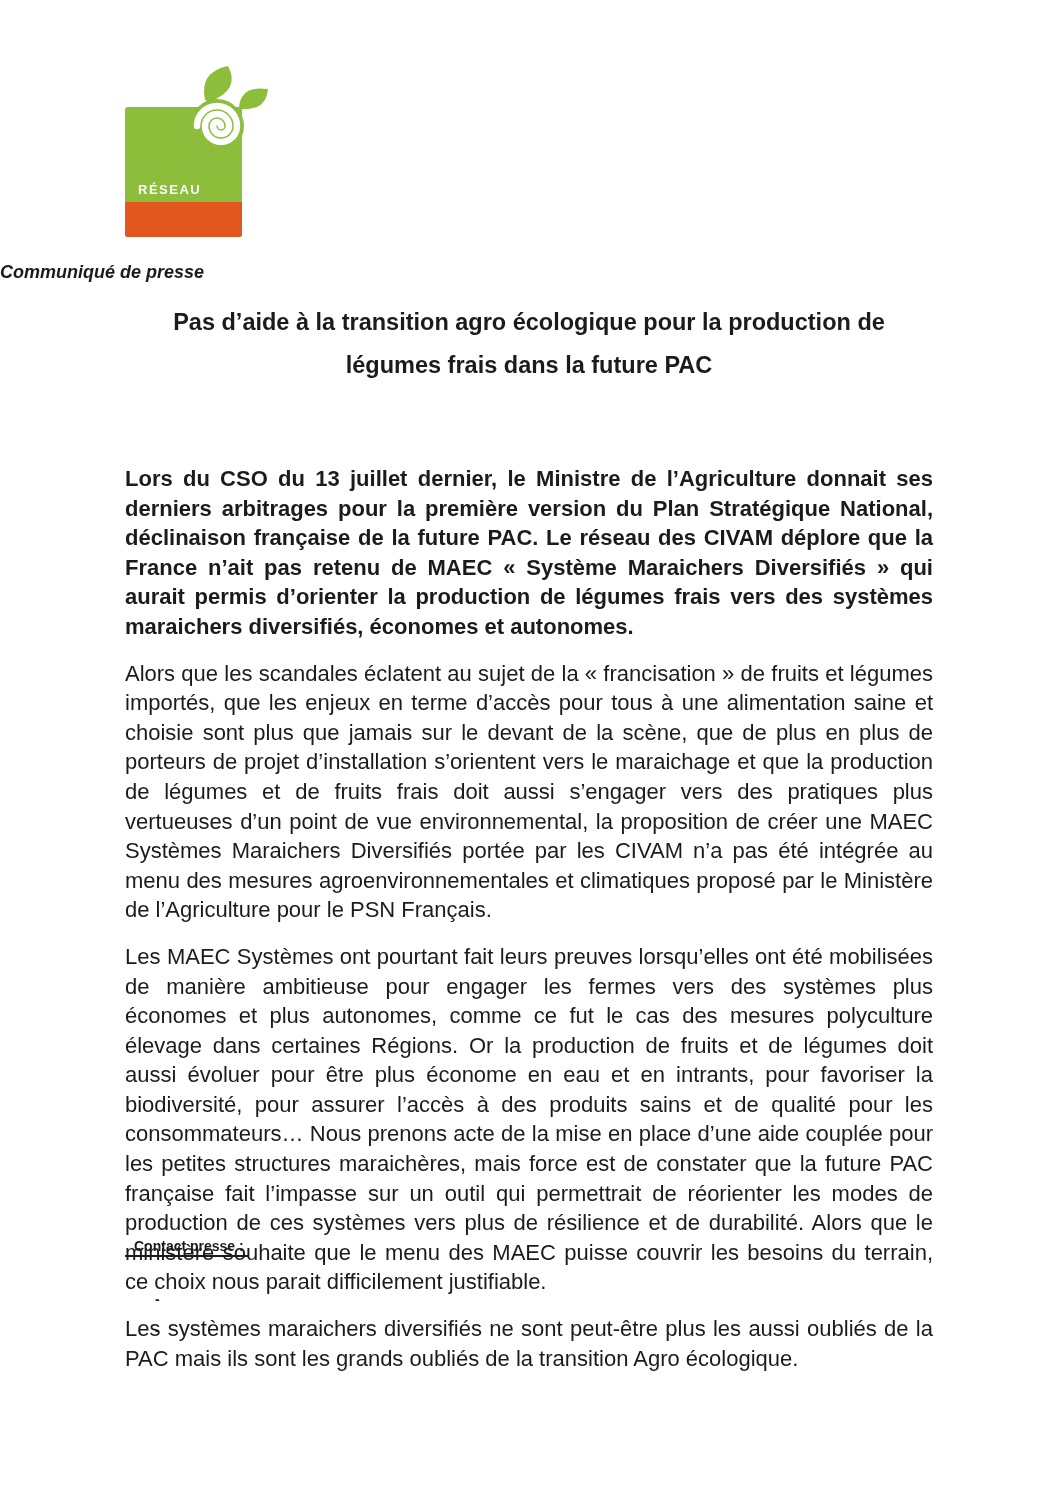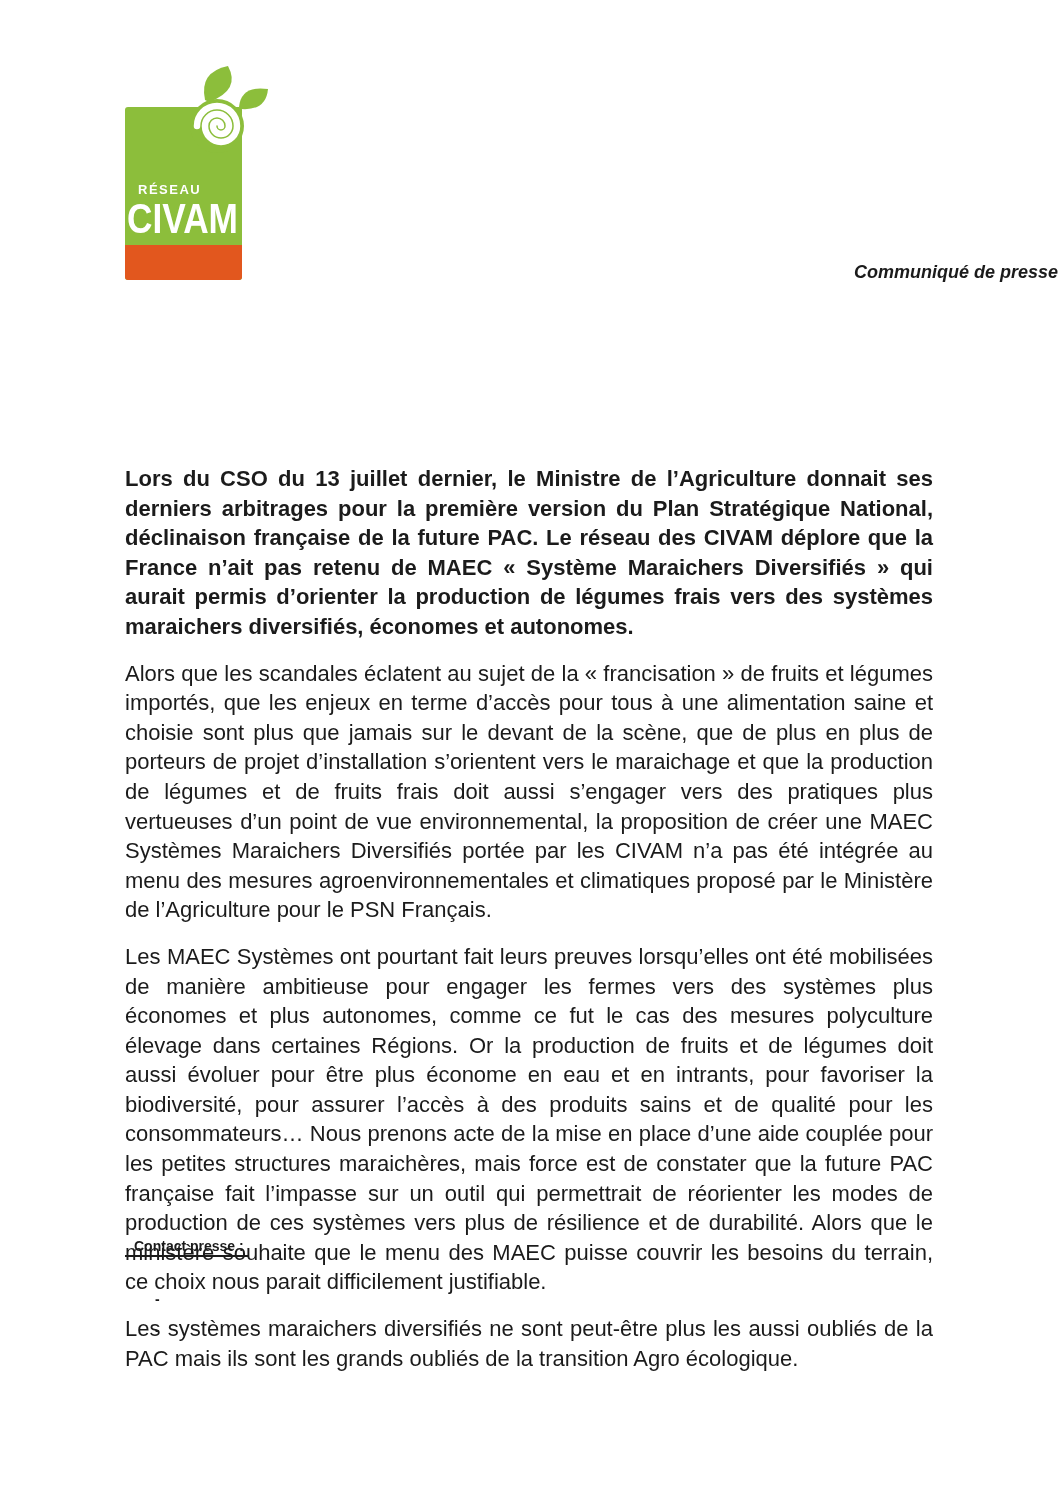--- a/index.html
+++ b/index.html
@@ -10,21 +10,21 @@
     margin: 0 auto;
     background: #ffffff;
     font-family: "Liberation Sans", sans-serif;
     color: #1b1b1b;
     overflow: hidden;
   }
 
   
   .logo { position: absolute; left: 125px; top: 64px; width: 150px; height: 180px; }
   .logo-square {
-    position: absolute; left: 0; top: 43px; width: 117px; height: 173px;
+    position: absolute; left: 0; top: 43px; width: 117px; height: 130px;
     background: #8CBE3B; border-radius: 3px; overflow: hidden;
   }
   .logo-orange {
     position: absolute; left: 0; bottom: 0; width: 100%; height: 35px;
     background: #E2571E;
   }
   .logo-reseau {
     position: absolute; left: 13px; top: 75px;
     font-size: 13px; font-weight: bold; color: #ffffff; letter-spacing: 1.5px;
   }
@@ -32,21 +32,21 @@
     position: absolute; left: 2px; top: 90px; width: 113px;
     font-size: 43px; line-height: 1; font-weight: bold; color: #ffffff;
     transform: scaleX(0.82); transform-origin: left top; letter-spacing: 0px;
     white-space: nowrap;
   }
   .logo-art { position: absolute; left: 0; top: 0; pointer-events: none; }
 
   
   .kicker {
     position: absolute; left: 0; top: 262px; width: 100%;
-    text-align: right; font-size: 18px; font-weight: bold; font-style: italic;
+    text-align: left; font-size: 18px; font-weight: bold; font-style: italic;
   }
   .title {
     position: absolute; left: 80px; top: 301px; width: 898px; margin: 0;
     text-align: center; font-size: 23.5px; line-height: 43px; font-weight: bold;
   }
 
   
   .content {
     position: absolute; left: 125px; top: 464px; width: 808px;
     font-size: 22px; line-height: 29.6px; text-align: justify;
@@ -84,20 +84,24 @@
       <path d="M 72,62 a 20,20 0 1 1 40,0 a 16,16 0 1 1 -32,0 a 12,12 0 1 1 24,0 a 8,8 0 1 1 -16,0 a 4,4 0 1 1 8,0" fill="none" stroke="#ffffff" stroke-width="6.5" stroke-linecap="round"></path>
 
       <path d="M 80,36 Q 74,8 103,2 Q 116,26 84,38 Z" fill="#8CBE3B"></path>
 
       <path d="M 114,43 Q 116,21 143,25 Q 141,47 116,45 Z" fill="#8CBE3B"></path>
     </svg>
   </div>
 
   <div class="kicker">Communiqué de presse</div>
 
+  <h1 class="title">
+    <span>Pas d’aide à la transition agro écologique pour la production de</span><br>
+    <span>légumes frais dans la future PAC</span>
+  </h1>
 
   <div class="content">
     <p class="para bold">Lors du CSO du 13 juillet dernier, le Ministre de l’Agriculture donnait ses derniers arbitrages pour la première version du Plan Stratégique National, déclinaison française de la future PAC. Le réseau des CIVAM déplore que la France n’ait pas retenu de MAEC « Système Maraichers Diversifiés » qui aurait permis d’orienter la production de légumes frais vers des systèmes maraichers diversifiés, économes et autonomes.</p>
     <p class="para">Alors que les scandales éclatent au sujet de la « francisation » de fruits et légumes importés, que les enjeux en terme d’accès pour tous à une alimentation saine et choisie sont plus que jamais sur le devant de la scène, que de plus en plus de porteurs de projet d’installation s’orientent vers le maraichage et que la production de légumes et de fruits frais doit aussi s’engager vers des pratiques plus vertueuses d’un point de vue environnemental, la proposition de créer une MAEC Systèmes Maraichers Diversifiés portée par les CIVAM n’a pas été intégrée au menu des mesures agroenvironnementales et climatiques proposé par le Ministère de l’Agriculture pour le PSN Français.</p>
     <p class="para">Les MAEC Systèmes ont pourtant fait leurs preuves lorsqu’elles ont été mobilisées de manière ambitieuse pour engager les fermes vers des systèmes plus économes et plus autonomes, comme ce fut le cas des mesures polyculture élevage dans certaines Régions. Or la production de fruits et de légumes doit aussi évoluer pour être plus économe en eau et en intrants, pour favoriser la biodiversité, pour assurer l’accès à des produits sains et de qualité pour les consommateurs… Nous prenons acte de la mise en place d’une aide couplée pour les petites structures maraichères, mais force est de constater que la future PAC française fait l’impasse sur un outil qui permettrait de réorienter les modes de production de ces systèmes vers plus de résilience et de durabilité. Alors que le ministère souhaite que le menu des MAEC puisse couvrir les besoins du terrain, ce choix nous parait difficilement justifiable.</p>
     <p class="para">Les systèmes maraichers diversifiés ne sont peut-être plus les aussi oubliés de la PAC mais ils sont les grands oubliés de la transition Agro écologique.</p>
   </div>
 
   <div class="contact">
     <div class="contact-heading">Contact presse :</div>

